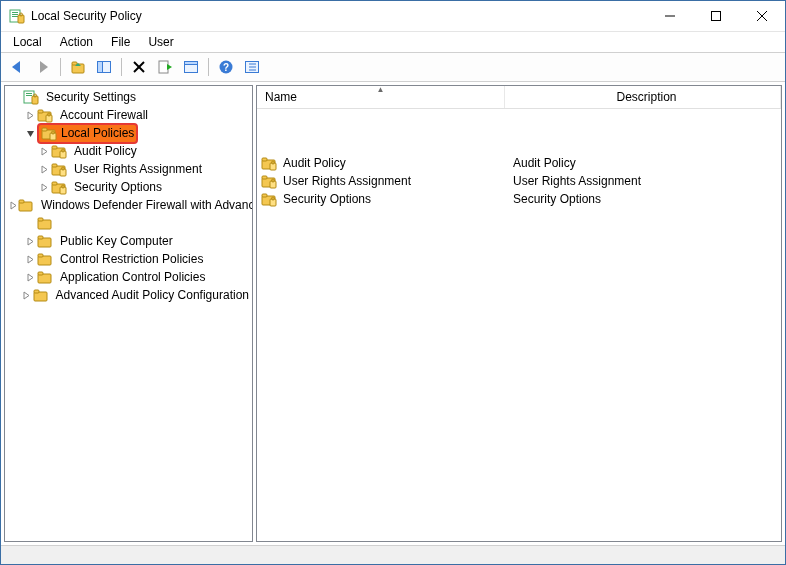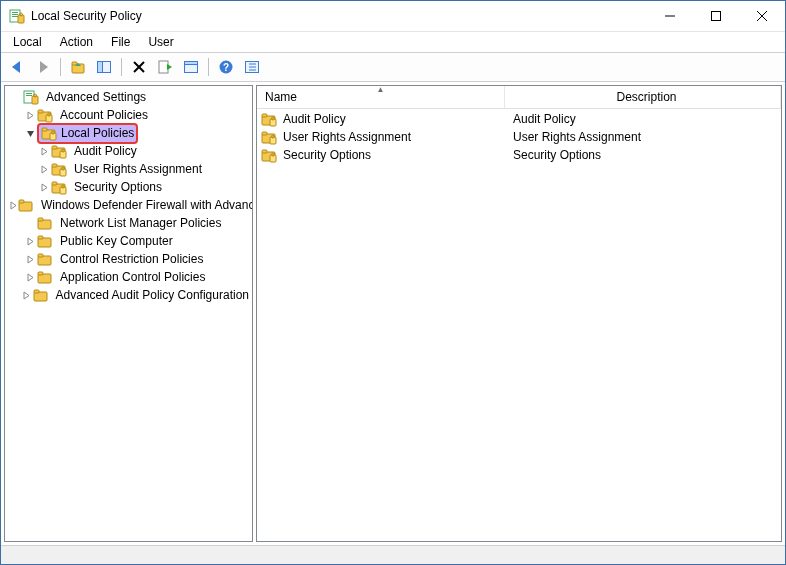--- a/index.html
+++ b/index.html
@@ -103,20 +103,21 @@
     position: relative;
     display: flex;
     flex-direction: column;
   }
   .tree-pane {
     width: 247px;
     flex-shrink: 0;
   }
   .list-pane {
     flex: 1;
+    gap: 44px;
   }
   
   .tree {
     padding: 2px 0 0 0;
     overflow-x: hidden;
     overflow-y: auto;
     flex: 1;
     white-space: nowrap;
   }
   .tree-scroll-x {
@@ -158,21 +159,21 @@
     flex-shrink: 0;
   }
   .tree-label-wrap {
     display: flex;
     align-items: center;
     padding: 0 2px;
     height: 17px;
     border: 1px solid transparent;
   }
   .tree-label-wrap.selected {
-    background: #c4b5fd;
+    background: #f97316;
     border: 1px dotted #666;
   }
   .tree-label-wrap.highlight {
     border: 2px solid #e53935;
     border-radius: 4px;
     padding: 0 2px;
   }
   
   .list-header {
     height: 22px;
@@ -349,41 +350,41 @@
           <span class="tree-icon">
             <svg width="16" height="16">
                 <rect x="1" y="2" width="10" height="12" fill="#fff" stroke="#4a6"></rect>
                 <rect x="3" y="4" width="6" height="1" fill="#4a6"></rect>
                 <rect x="3" y="6" width="6" height="1" fill="#4a6"></rect>
                 <rect x="9" y="7" width="6" height="8" rx="1" fill="#f4c751" stroke="#b58b14"></rect>
                 <rect x="10.5" y="5" width="3" height="3" rx="1.5" fill="none" stroke="#b58b14"></rect>
               </svg>
           </span>
           <span class="tree-label-wrap">
-              <span>Advanced Settings</span>
+              <span>Security Settings</span>
             </span>
         </div>
 
         <div class="tree-row">
           <span class="indent" style="width:14px"></span>
           <span class="expander">
               <svg width="9" height="9">
                 <polygon points="2,1 7,4.5 2,8" fill="none" stroke="#888"></polygon>
               </svg>
             </span>
           <span class="tree-icon">
             <svg width="16" height="16">
                 <rect x="1" y="5" width="13" height="9" rx="1" fill="#f4c751" stroke="#b58b14"></rect>
                 <rect x="1" y="3" width="5" height="3" rx="1" fill="#f4c751" stroke="#b58b14"></rect>
                 <rect x="9" y="8" width="6" height="7" rx="1" fill="#ffe083" stroke="#b58b14"></rect>
                 <rect x="10.5" y="6" width="3" height="3" rx="1.5" fill="none" stroke="#b58b14"></rect>
               </svg>
           </span>
           <span class="tree-label-wrap">
-              <span>Account Policies</span>
+              <span>Account Firewall</span>
             </span>
         </div>
 
         <div class="tree-row">
           <span class="indent" style="width:14px"></span>
           <span class="expander">
               <svg width="9" height="9">
                 <polygon points="1,2 8,2 4.5,8" fill="#444"></polygon>
               </svg>
             </span>
@@ -468,23 +469,20 @@
             </span>
         </div>
 
         <div class="tree-row">
           <span class="indent" style="width:14px"></span>
           <span class="expander hidden"></span>
           <span class="tree-icon"><svg width="16" height="16">
                 <rect x="1" y="5" width="13" height="9" rx="1" fill="#f4c751" stroke="#b58b14"></rect>
                 <rect x="1" y="3" width="5" height="3" rx="1" fill="#f4c751" stroke="#b58b14"></rect>
               </svg></span>
-          <span class="tree-label-wrap">
-              <span>Network List Manager Policies</span>
-            </span>
         </div>
 
         <div class="tree-row">
           <span class="indent" style="width:14px"></span>
           <span class="expander">
               <svg width="9" height="9">
                 <polygon points="2,1 7,4.5 2,8" fill="none" stroke="#888"></polygon>
               </svg>
             </span>
           <span class="tree-icon"><svg width="16" height="16">

